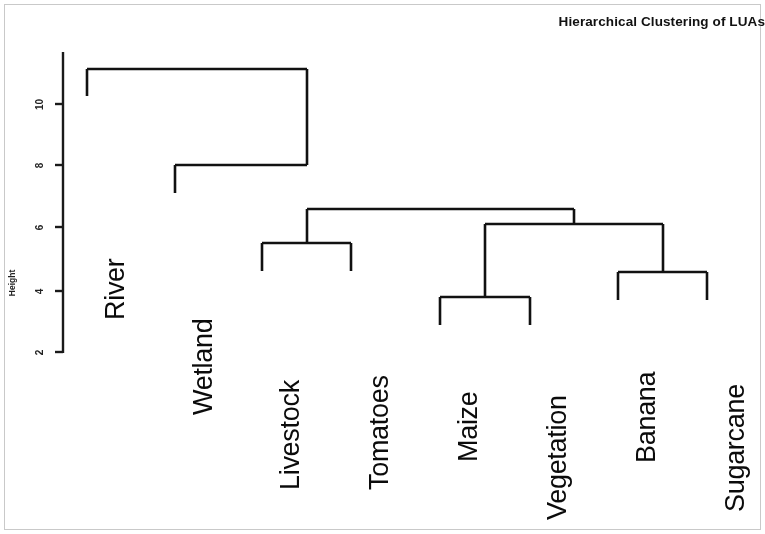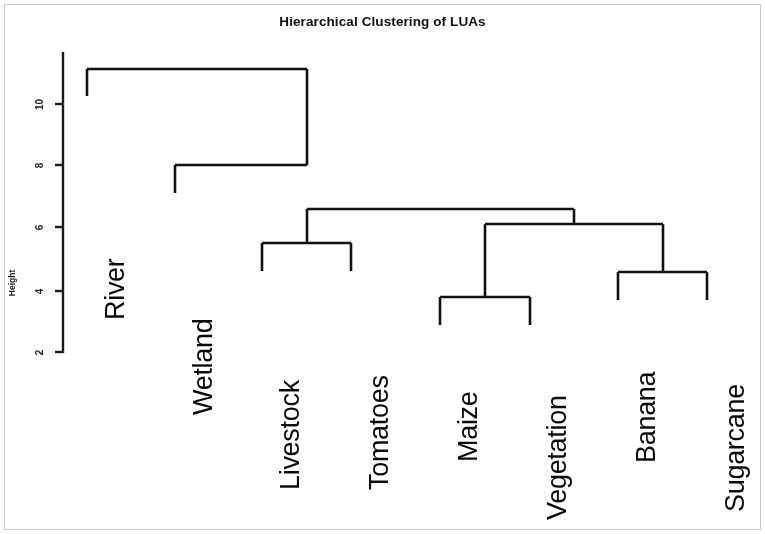--- a/index.html
+++ b/index.html
@@ -26,21 +26,21 @@
     height: 526px;
     border: 1px solid #c9c9c9;
     box-sizing: border-box;
     pointer-events: none;
   }
   #chart-title {
     position: absolute;
     left: 0;
     top: 14px;
     width: 765px;
-    text-align: center;
+    text-align: right;
     font-size: 13.5px;
     font-weight: bold;
     color: #111111;
     letter-spacing: 0.1px;
   }
   #axis-title {
     position: absolute;
     left: -20px;
     top: 278px;
     width: 64px;

